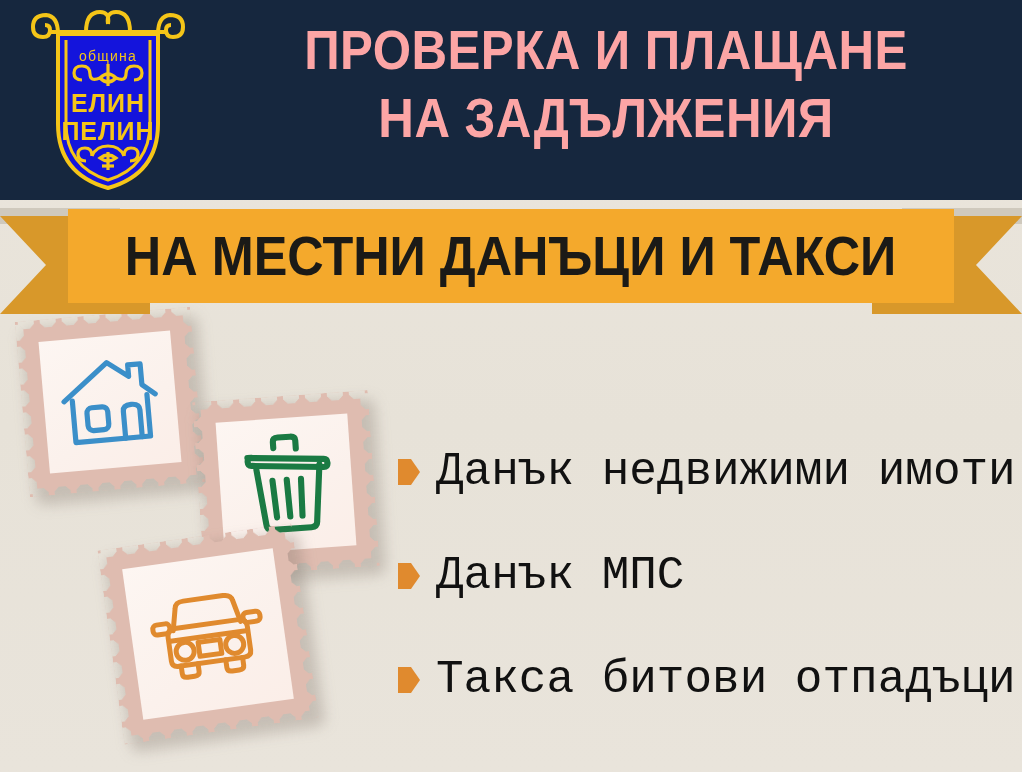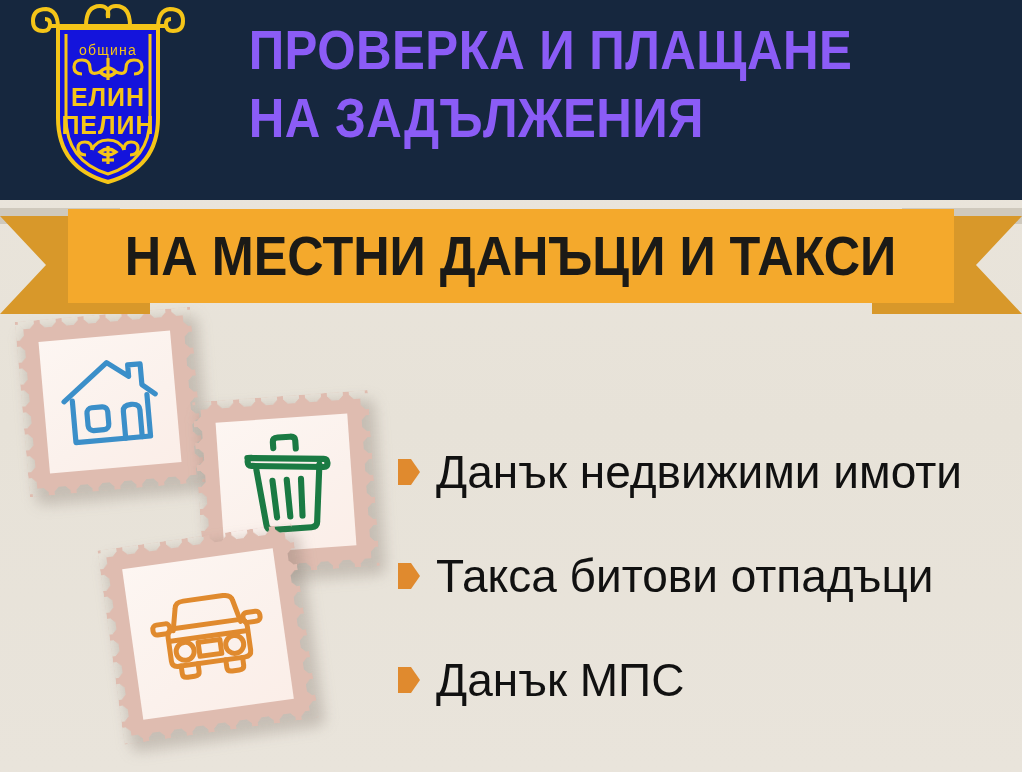--- a/index.html
+++ b/index.html
@@ -32,34 +32,35 @@
     width: 1022px;
     height: 200px;
     background: #16273e;
     z-index: 5;
   }
 
   
   .logo {
     position: absolute;
     left: 24px;
-    top: 0;
+    top: 6px;
     width: 168px;
     height: 188px;
     text-decoration: underline;
   }
   .logo svg { display: block; }
 
   
   .title-block {
     position: absolute;
     left: 200px;
     top: 18px;
     width: 812px;
-    color: #8b5cf6;
+    text-align: center;
+    color: #fca5a5;
   }
   .title-line {
     display: block;
     font-family: "Liberation Sans", sans-serif;
     font-weight: 700;
     font-size: 56px;
     line-height: 64px;
     letter-spacing: 0.5px;
     transform: scaleX(0.88);
     transform-origin: center center;
@@ -223,21 +224,21 @@
   }
   .bullet {
     flex: 0 0 auto;
     width: 22px;
     height: 26px;
     margin-right: 16px;
     background: #e08a2e;
     clip-path: polygon(0 0, 13px 0, 22px 13px, 13px 26px, 0 26px);
   }
   .list-label {
-    font-family: Liberation Sans, sans-serif;
+    font-family: Liberation Mono, monospace;
     font-size: 46px;
     line-height: 50px;
     color: #111111;
     white-space: nowrap;
   }
 </style>
 </head>
 <body>
 
 <div id="poster">
@@ -371,23 +372,23 @@
 
   <div class="list">
 
     <div class="list-item">
       <span class="bullet"></span>
       <span class="list-label">Данък недвижими имоти</span>
     </div>
 
     <div class="list-item">
       <span class="bullet"></span>
-      <span class="list-label">Такса битови отпадъци</span>
+      <span class="list-label">Данък МПС</span>
     </div>
 
     <div class="list-item">
       <span class="bullet"></span>
-      <span class="list-label">Данък МПС</span>
+      <span class="list-label">Такса битови отпадъци</span>
     </div>
 
   </div>
 
 </div>
 
 </body></html>

